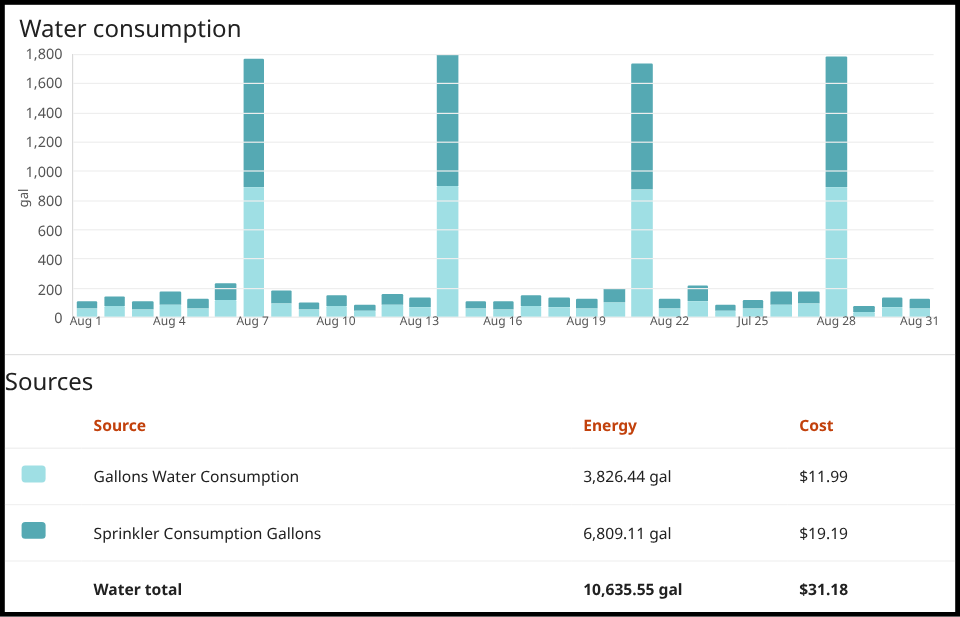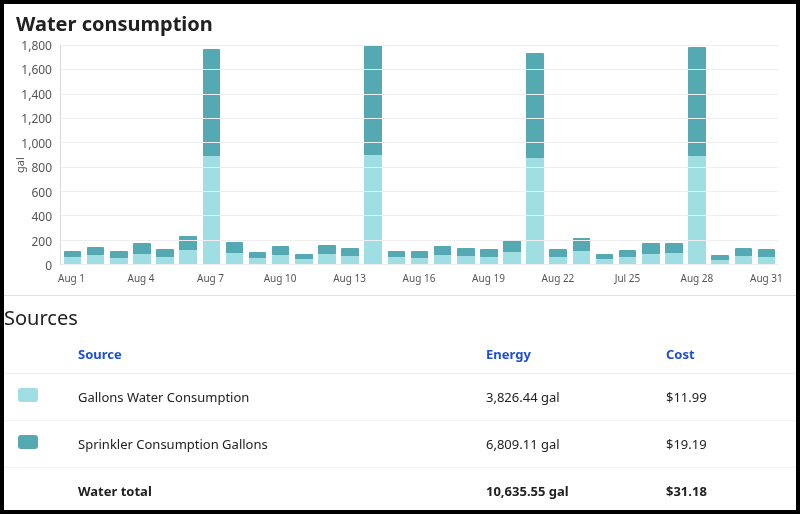--- a/index.html
+++ b/index.html
@@ -1,32 +1,32 @@
 <!DOCTYPE html>
 <html><head>
 <meta charset="utf-8">
 <style>
   html,body{margin:0;padding:0;font-family:system-ui,-apple-system,"Segoe UI",Roboto,Arial,sans-serif;color:#212121;background:#fff}
   .frame{width:800px;height:514px;box-sizing:border-box;border:4px solid #000;position:relative;overflow:hidden}
-  .section-title{font-size:20px;font-weight:700;padding:6px 12px 4px}
+  .section-title{font-size:20px;font-weight:400;padding:6px 12px 4px}
   .chart-wrap{position:relative;height:248px;box-sizing:border-box;margin:0 10px 0 6px}
   .plot{position:absolute;left:50px;right:8px;top:4px;bottom:24px;border-left:1px solid #d9d9d9;border-bottom:1px solid #d9d9d9}
   .grid-line{position:absolute;left:0;right:0;border-top:1px solid #eee;height:0}
   .y-ticks{position:absolute;left:0;top:4px;bottom:24px;width:46px}
   .y-tick{position:absolute;right:4px;transform:translateY(-50%);font-size:12px;color:#555}
   .y-label{position:absolute;left:2px;top:50%;transform:translateY(-50%) rotate(-90deg);font-size:11px;color:#555}
-  .x-ticks{position:absolute;left:50px;right:8px;bottom:1px;height:20px}
+  .x-ticks{position:absolute;left:50px;right:8px;bottom:12px;height:20px}
   .x-tick{position:absolute;top:3px;transform:translateX(-50%);font-size:10px;color:#555;white-space:nowrap}
   .bars{position:absolute;left:0;right:0;top:0;bottom:0}
   .bar-group{position:absolute;bottom:0;display:flex;justify-content:center;gap:0}
   .bar{flex:1 1 0;border-top-left-radius:1px;border-top-right-radius:1px}
   .sources{border-top:1px solid #e0e0e0;margin-top:6px}
   .src-title{font-size:20px;font-weight:400;padding:8px 0 4px}
   .src-table{width:100%;border-collapse:collapse;font-size:13px}
-  .src-table th{font-weight:700;text-align:left;padding:10px 10px;border-bottom:1px solid #eee;color:#1d4ed8}
+  .src-table th{font-weight:700;text-align:left;padding:10px 10px;border-bottom:1px solid #eee;color:#c2410c}
   .src-table td{padding:14px 10px;border-bottom:1px solid #f1f1f1;vertical-align:middle}
   .swatch{width:20px;height:14px;border-radius:3px;display:inline-block}
   .total-row td{font-weight:700}
   .col-sw{width:40px;padding-left:14px!important}
   .col-cost{width:120px}
   .col-energy{width:160px}
 </style>
 </head>
 <body>
 <div class="frame">

